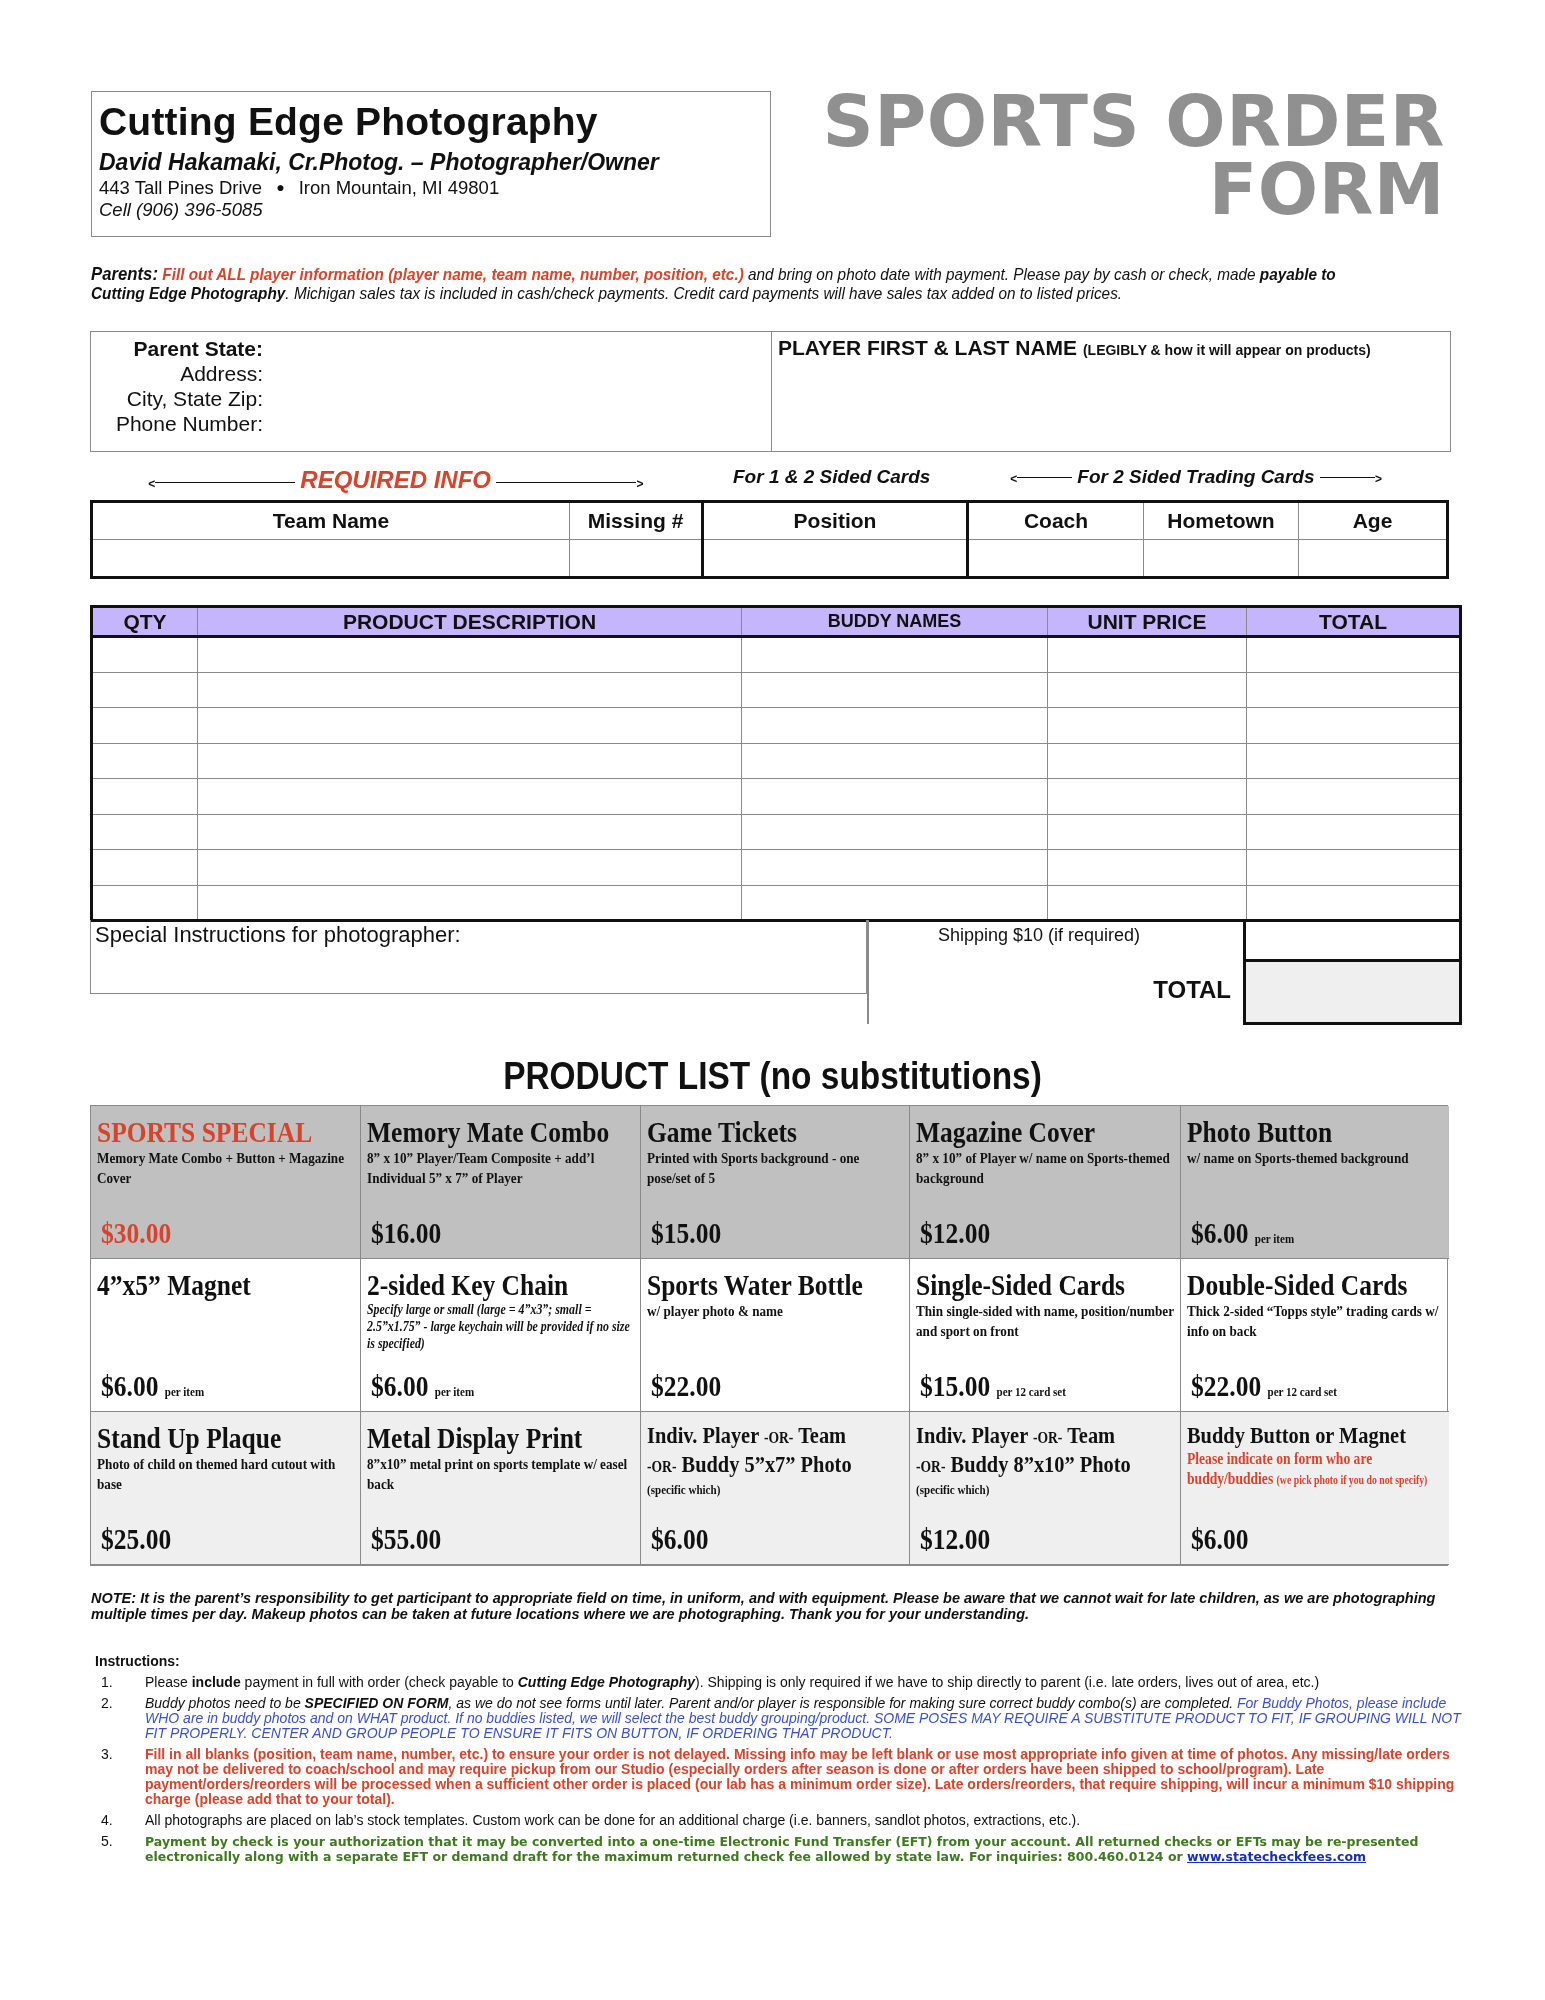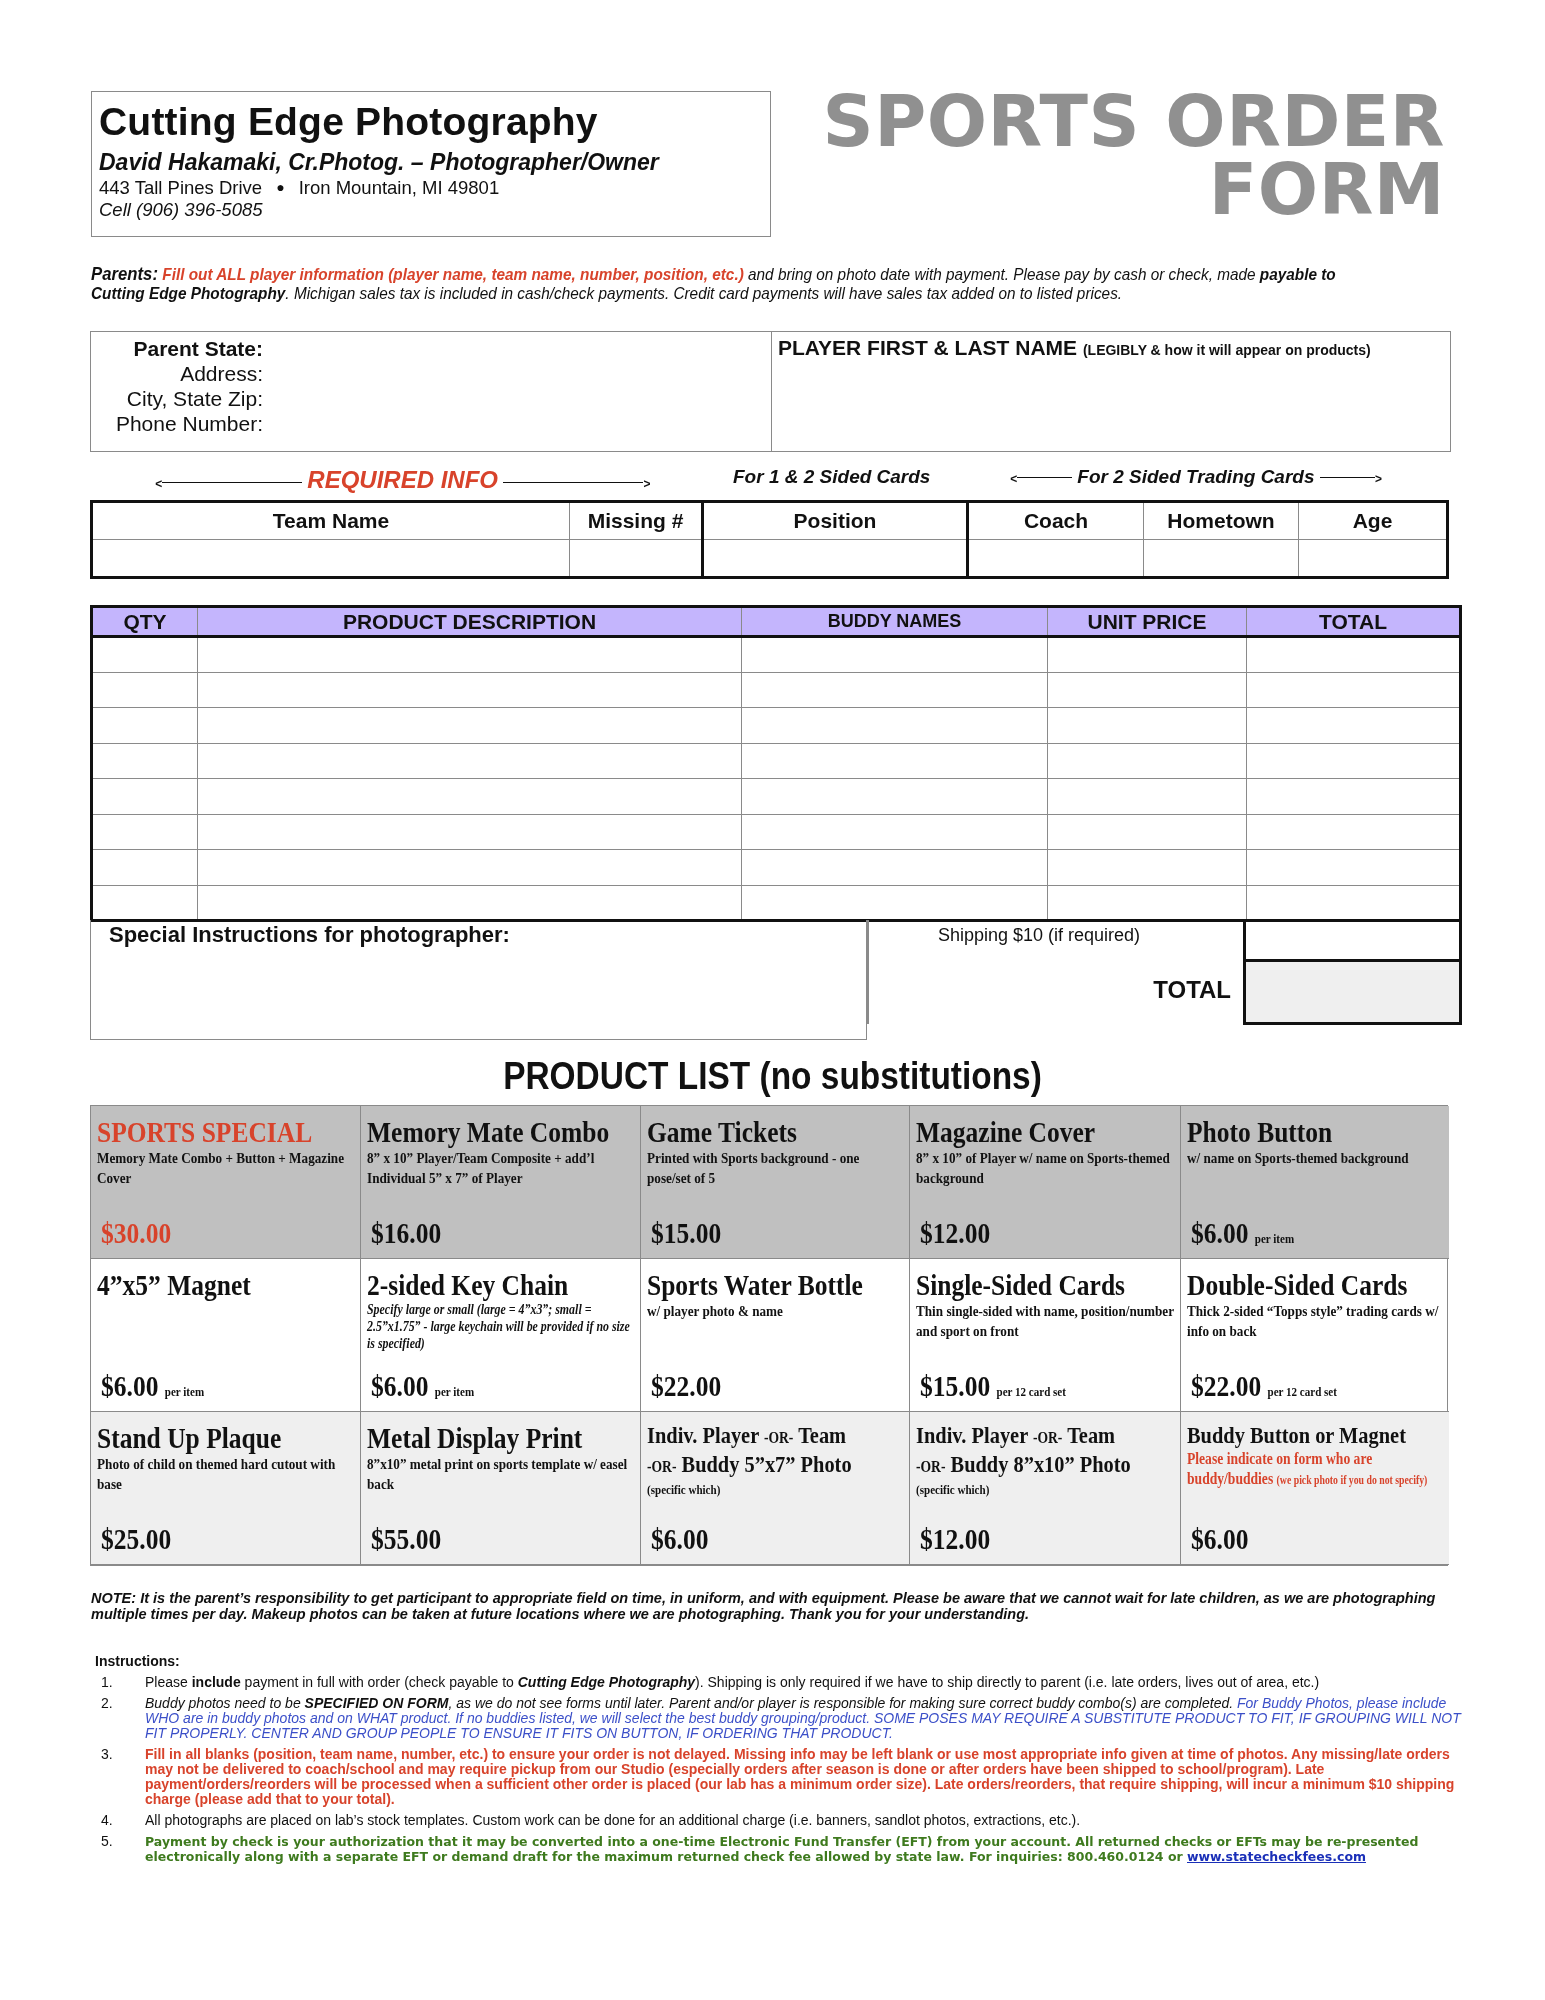--- a/index.html
+++ b/index.html
@@ -40,21 +40,21 @@
   .info-table { left: 90px; top: 500px; width: 1359px; }
   .info-table td, .info-table th { border: 1.5px solid #8a8a8a; height: 38px; font-size: 21px; font-weight: bold; text-align: center; }
   .info-table { border: 3px solid #111; }
   .thick-l { border-left: 3px solid #111 !important; }
 
   .order-table { left: 90px; top: 605px; width: 1372px; border: 3px solid #111; }
   .order-table th { background: #c4b5fd; font-size: 21px; font-weight: bold; height: 30px; border: 1.5px solid #8a8a8a; border-bottom: 3px solid #111; margin-top: 48px; }
   .order-table th.small { font-size: 18px; }
   .order-table td { border: 1.5px solid #8a8a8a; height: 35.5px; }
 
-  .special-box { left: 90px; top: 920px; width: 777px; height: 120px; border: 1.5px solid #8a8a8a; border-top: none; padding: 2px 18px; font-size: 22px; font-weight: bold; }
+  .special-box { left: 90px; top: 920px; width: 777px; height: 74px; border: 1.5px solid #8a8a8a; border-top: none; padding: 2px 4px; font-size: 22px; font-weight: normal; }
   .ship-label { left: 867px; top: 925px; width: 360px; text-align: center; font-size: 18px; padding-right: 16px; }
   .total-label { left: 867px; top: 976px; width: 370px; text-align: right; font-size: 24px; font-weight: bold; padding-right: 6px; }
   .ship-cell { left: 1243px; top: 920px; width: 219px; height: 42px; border-left: 3px solid #111; border-right: 3px solid #111; border-bottom: 3px solid #111; }
   .total-cell { left: 1243px; top: 962px; width: 219px; height: 63px; border: 3px solid #111; border-top: none; background: #efefef; }
   .sep-line { left: 867px; top: 920px; width: 1.5px; height: 104px; background: #8a8a8a; }
 
   .product-title { left: 0; width: 1545px; top: 1055px; text-align: center; font-size: 38px; font-weight: bold; transform: scaleX(0.88); }
 
   .product-grid { left: 90px; top: 1105px; width: 1358px; display: grid; grid-template-columns: 270px 280px 269px 271px 268px; border: 1.5px solid #8a8a8a; }
   .pcell { border-right: 1.5px solid #8a8a8a; border-bottom: 1.5px solid #8a8a8a; height: 153px; position: relative; padding: 10px 6px; font-family: Liberation Serif, serif; }
@@ -115,21 +115,21 @@
       <div>City, State  Zip:</div>
       <div>Phone Number:</div>
     </div>
   </div>
   <div class="parent-right">
     <span>PLAYER FIRST &amp; LAST NAME</span>
     <small>(LEGIBLY &amp; how it will appear on products)</small>
   </div>
 </div>
 
-<div class="abs req-line" style="left:155px; width:510px;">
+<div class="abs req-line" style="left:148px; width:510px;">
   <span style="font-size:12px;">&lt;</span><span class="arrow-line" style="width:140px;"></span>
   <span class="req-red">REQUIRED INFO</span>
   <span class="arrow-line" style="width:140px;"></span><span style="font-size:12px;">&gt;</span>
 </div>
 <div class="abs req-line" style="left:733px;">For 1 &amp; 2 Sided Cards</div>
 <div class="abs req-line" style="left:1010px; width:450px;">
   <span style="font-size:12px;">&lt;</span><span class="arrow-line" style="width:55px;"></span>
   <span>For 2 Sided Trading Cards</span>
   <span class="arrow-line" style="width:55px;"></span><span style="font-size:12px;">&gt;</span>
 </div>

